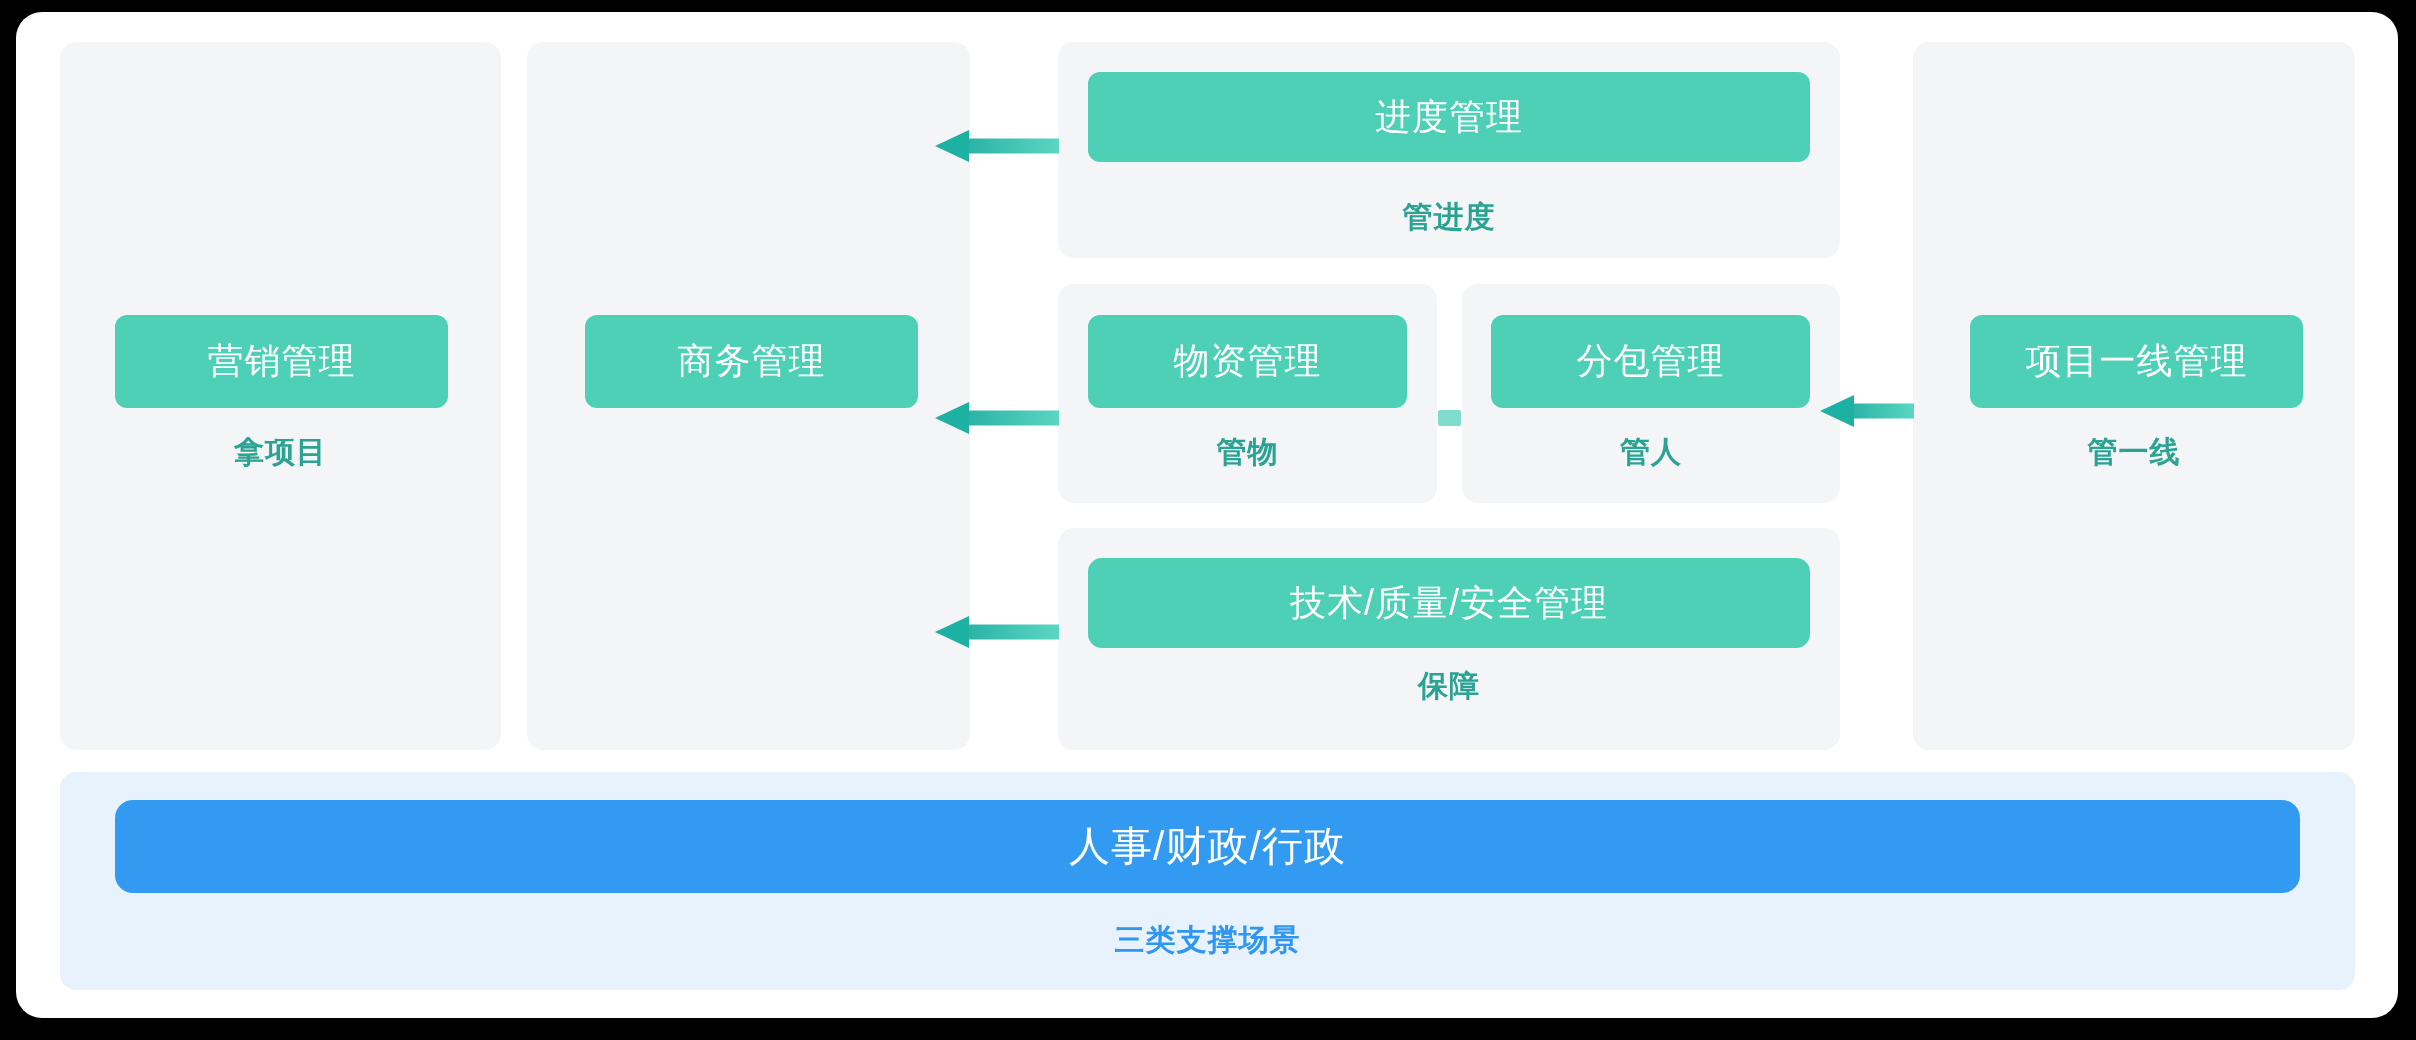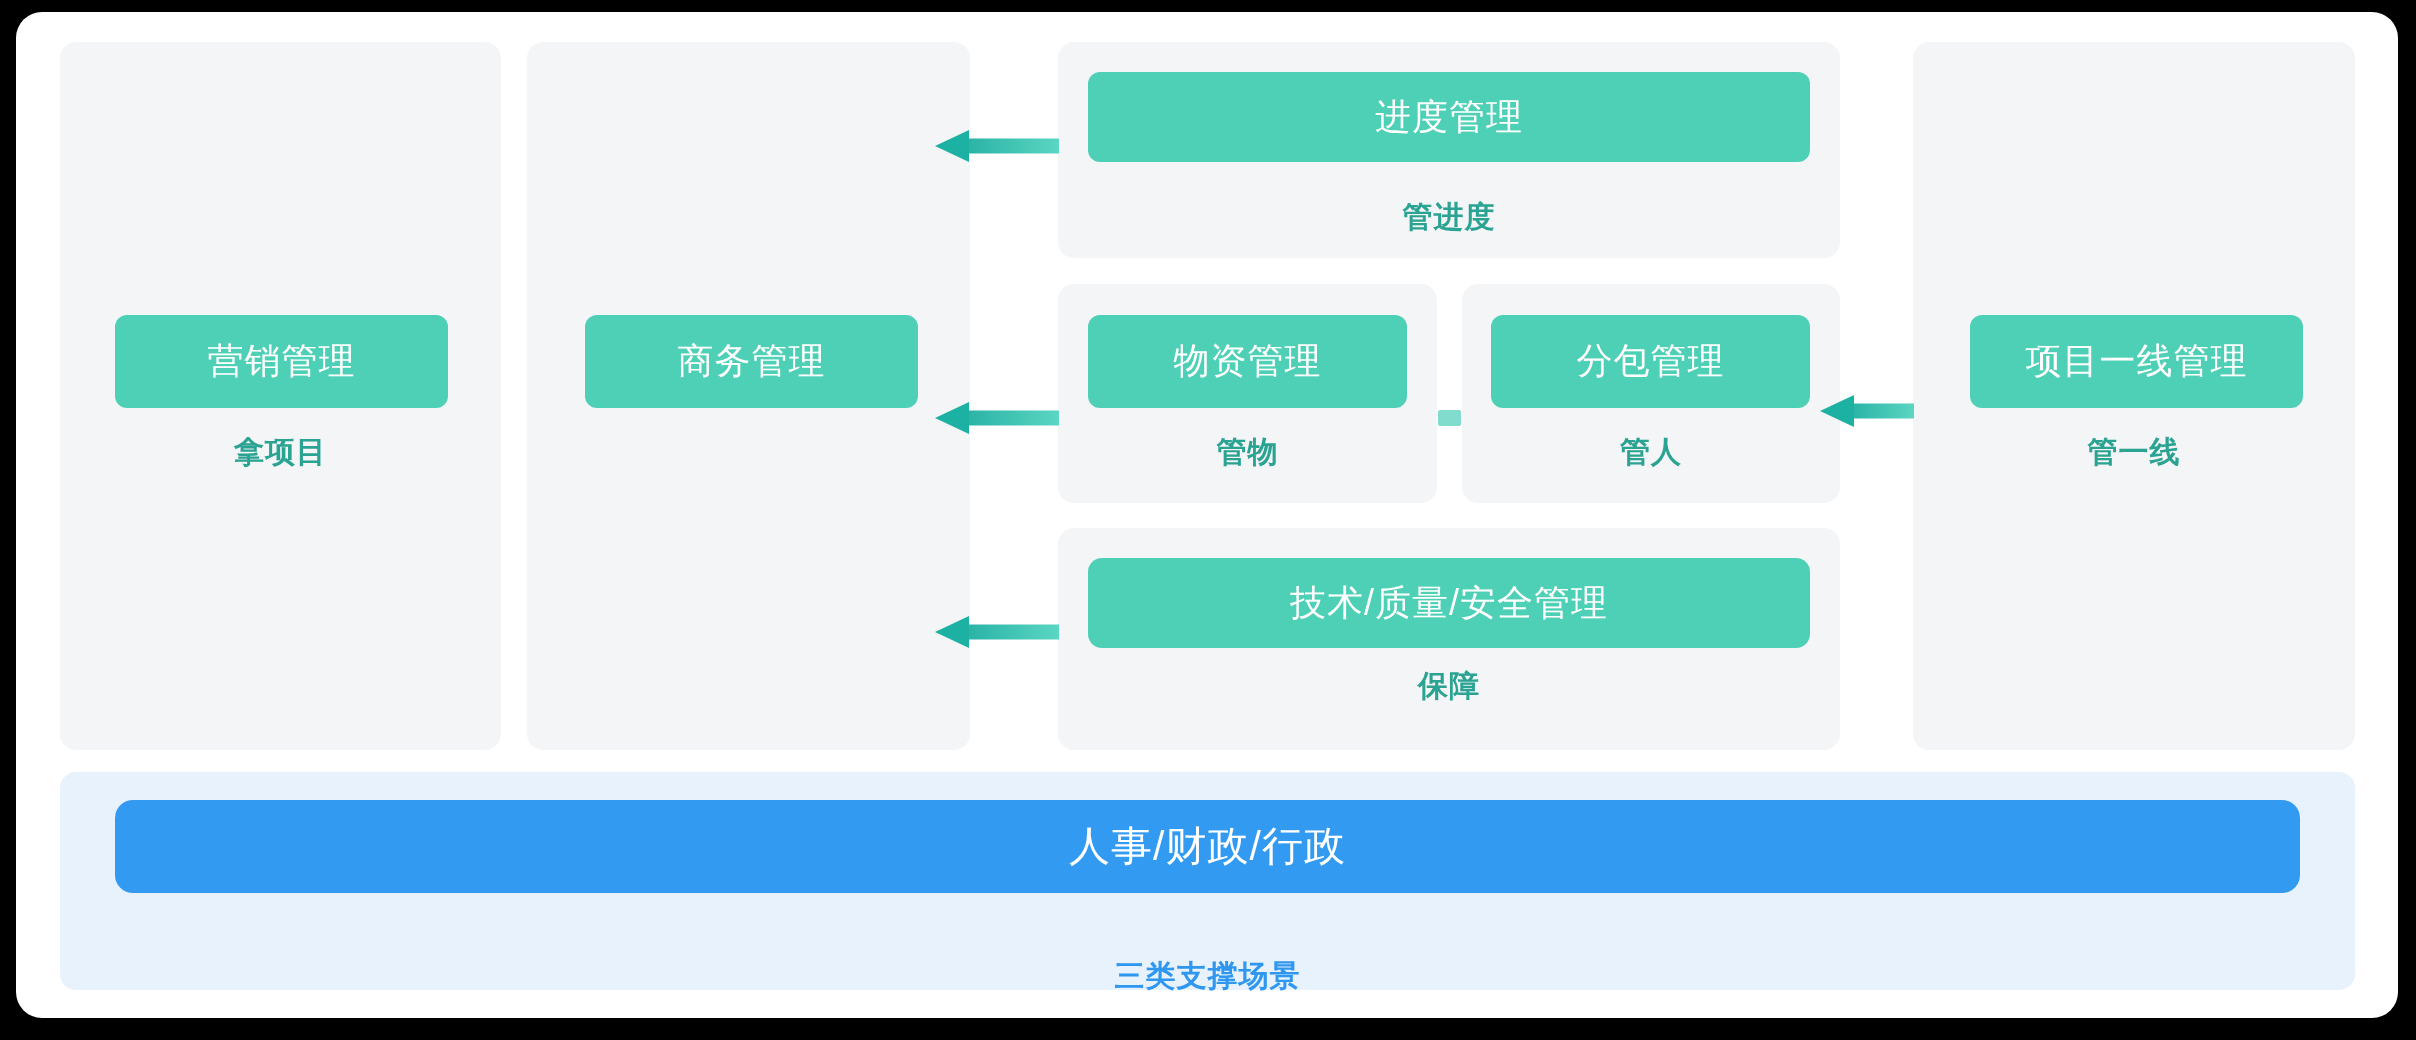--- a/index.html
+++ b/index.html
@@ -100,21 +100,21 @@
   <div class="node-btn" style="left:1088px; top:558px; width:722px; height:90px;border-radius:14px;">技术/质量/安全管理</div>
   <div class="node-btn" style="left:1970px; top:315px; width:333px; height:93px;text-align:center;">项目一线管理</div>
   <div class="node-btn blue" style="left:115px; top:800px; width:2185px; height:93px;">人事/财政/行政</div>
 
   <div class="caption" style="left:60px; top:430px; width:441px;">拿项目</div>
   <div class="caption" style="left:1058px; top:178px; width:782px;margin-top:17px;">管进度</div>
   <div class="caption" style="left:1058px; top:430px; width:379px;">管物</div>
   <div class="caption" style="left:1462px; top:430px; width:378px;">管人</div>
   <div class="caption" style="left:1058px; top:664px; width:782px;">保障</div>
   <div class="caption" style="left:1913px; top:430px; width:442px;">管一线</div>
-  <div class="caption blue" style="left:60px; top:954px; width:2295px;">三类支撑场景</div>
+  <div class="caption blue" style="left:60px; top:918px; width:2295px;">三类支撑场景</div>
 
   <svg class="arrow" style="left:935px; top:128px;" width="124" height="36" viewBox="0 0 124 36">
     <rect class="arrow-tail" x="32" y="10.5" width="92" height="15"></rect>
     <polygon class="arrow-head" points="0,18 34,2 34,34"></polygon>
   </svg>
   <svg class="arrow" style="left:935px; top:400px;" width="124" height="36" viewBox="0 0 124 36">
     <rect class="arrow-tail" x="32" y="10.5" width="92" height="15"></rect>
     <polygon class="arrow-head" points="0,18 34,2 34,34"></polygon>
   </svg>
   <svg class="arrow" style="left:935px; top:614px;" width="124" height="36" viewBox="0 0 124 36">

